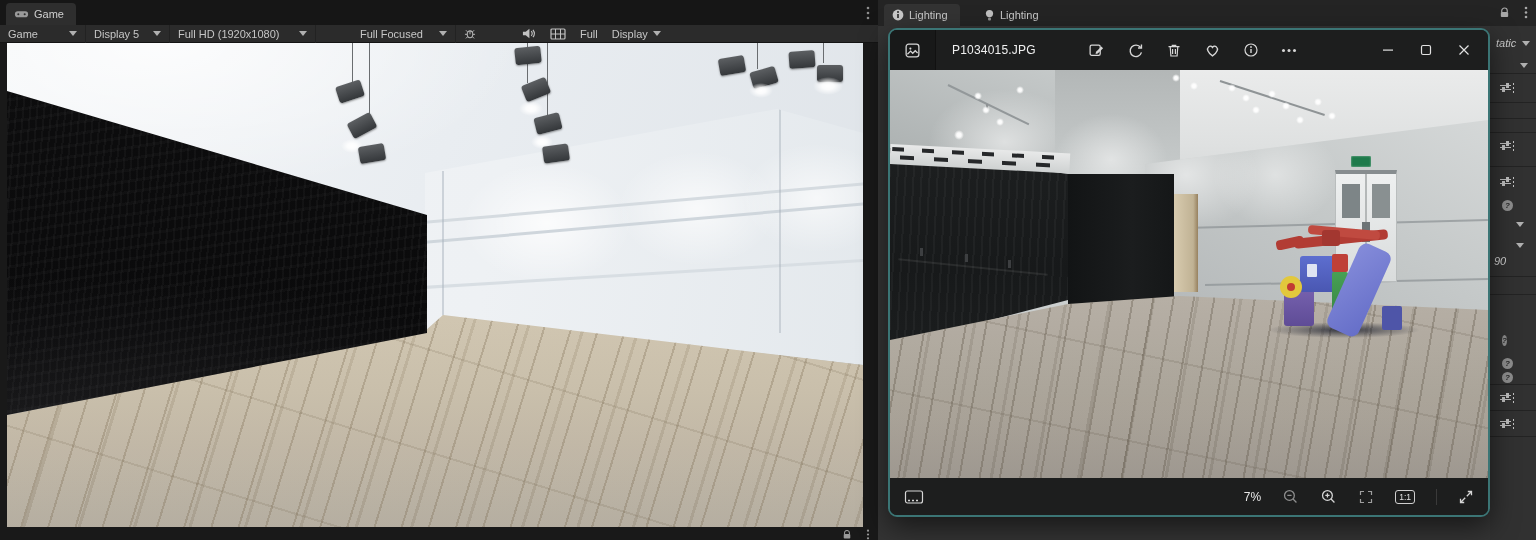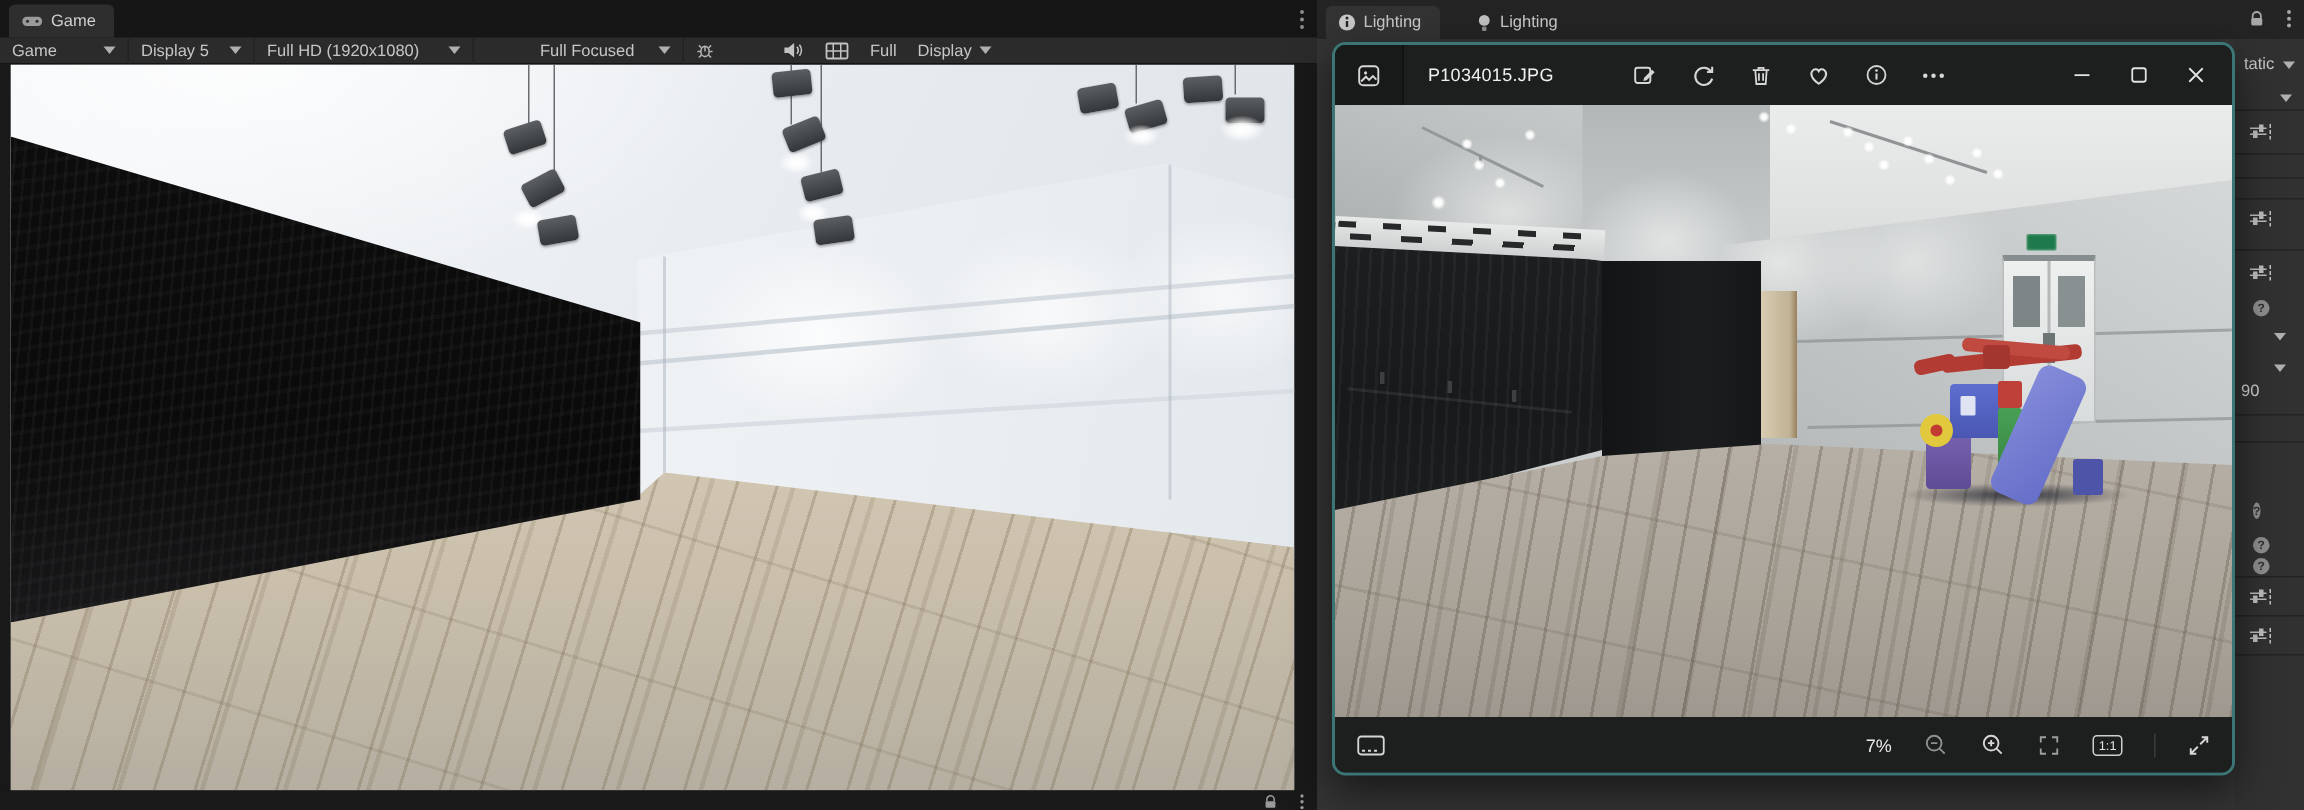--- a/index.html
+++ b/index.html
@@ -61,21 +61,21 @@
              background:radial-gradient(closest-side,#ffffff 0%, rgba(255,255,255,.85) 40%, rgba(255,255,255,0) 100%); }
 
   
   .right-region { position:absolute; left:878px; top:0; width:658px; height:540px; background:#191919; }
   .rr-tabbar { position:absolute; left:0; top:0; width:658px; height:26px; background:#242424; }
   .rr-tab { position:absolute; top:4px; height:22px; padding:0 12px 0 8px; display:flex; align-items:center; gap:5px;
             color:#c9c9c9; font-size:11px; border-radius:4px 4px 0 0; }
   .insp-body { position:absolute; left:0; top:26px; width:658px; height:514px; background:#343434; }
   .insp-strip { position:absolute; right:0; top:0; width:46px; height:514px; background:#313131; overflow:hidden;
                 color:#c4c4c4; font-size:11px; }
-  .ir { position:absolute; left:0; width:24px; height:18px; display:flex; align-items:center; gap:4px; }
+  .ir { position:absolute; left:0; width:24px; height:18px; display:flex; align-items:center; gap:4px;font-style:italic; }
   .mi-kebab { width:3px; height:11px;
       background:radial-gradient(circle 1.4px at 50% 2px,#c2c2c2 99%,transparent), radial-gradient(circle 1.4px at 50% 6px,#c2c2c2 99%,transparent), radial-gradient(circle 1.4px at 50% 10px,#c2c2c2 99%,transparent); }
   .mi-preset { position:relative; width:11px; height:9px; }
   .mi-preset::before { content:""; position:absolute; left:0; top:2px; width:11px; height:1.5px; background:#bdbdbd; box-shadow:0 4px 0 #bdbdbd; }
   .mi-preset::after { content:""; position:absolute; left:6px; top:0; width:3px; height:5px; background:#bdbdbd; box-shadow:-4px 4px 0 #bdbdbd; }
   .mi-help { width:11px; height:11px; border-radius:50%; background:#8d8d8d; color:#2c2c2c; font-size:8px; font-weight:bold;
              display:flex; align-items:center; justify-content:center; }
   .mi-circ { width:10px; height:10px; border-radius:50%; background:#9b9b9b; }
   .sep { position:absolute; left:0; width:46px; height:1px; background:#232323; }
 

